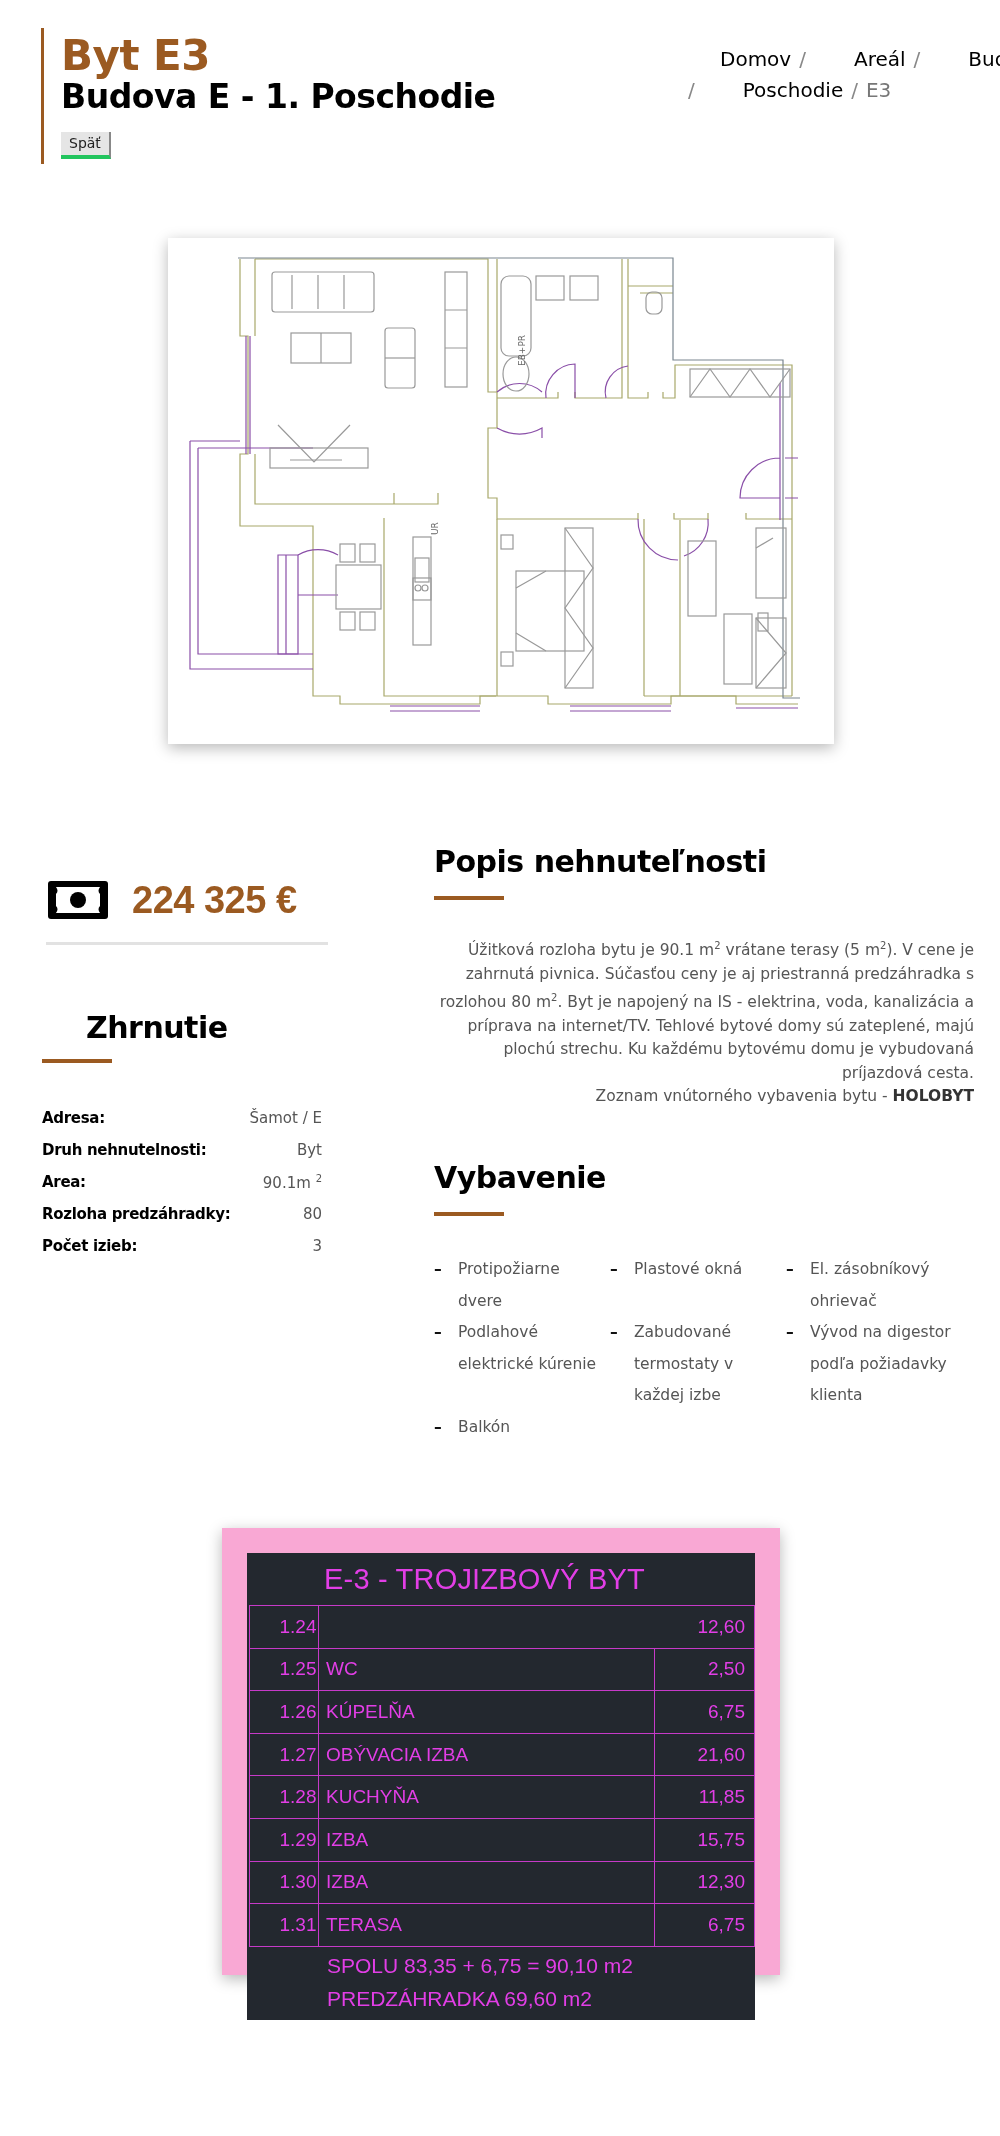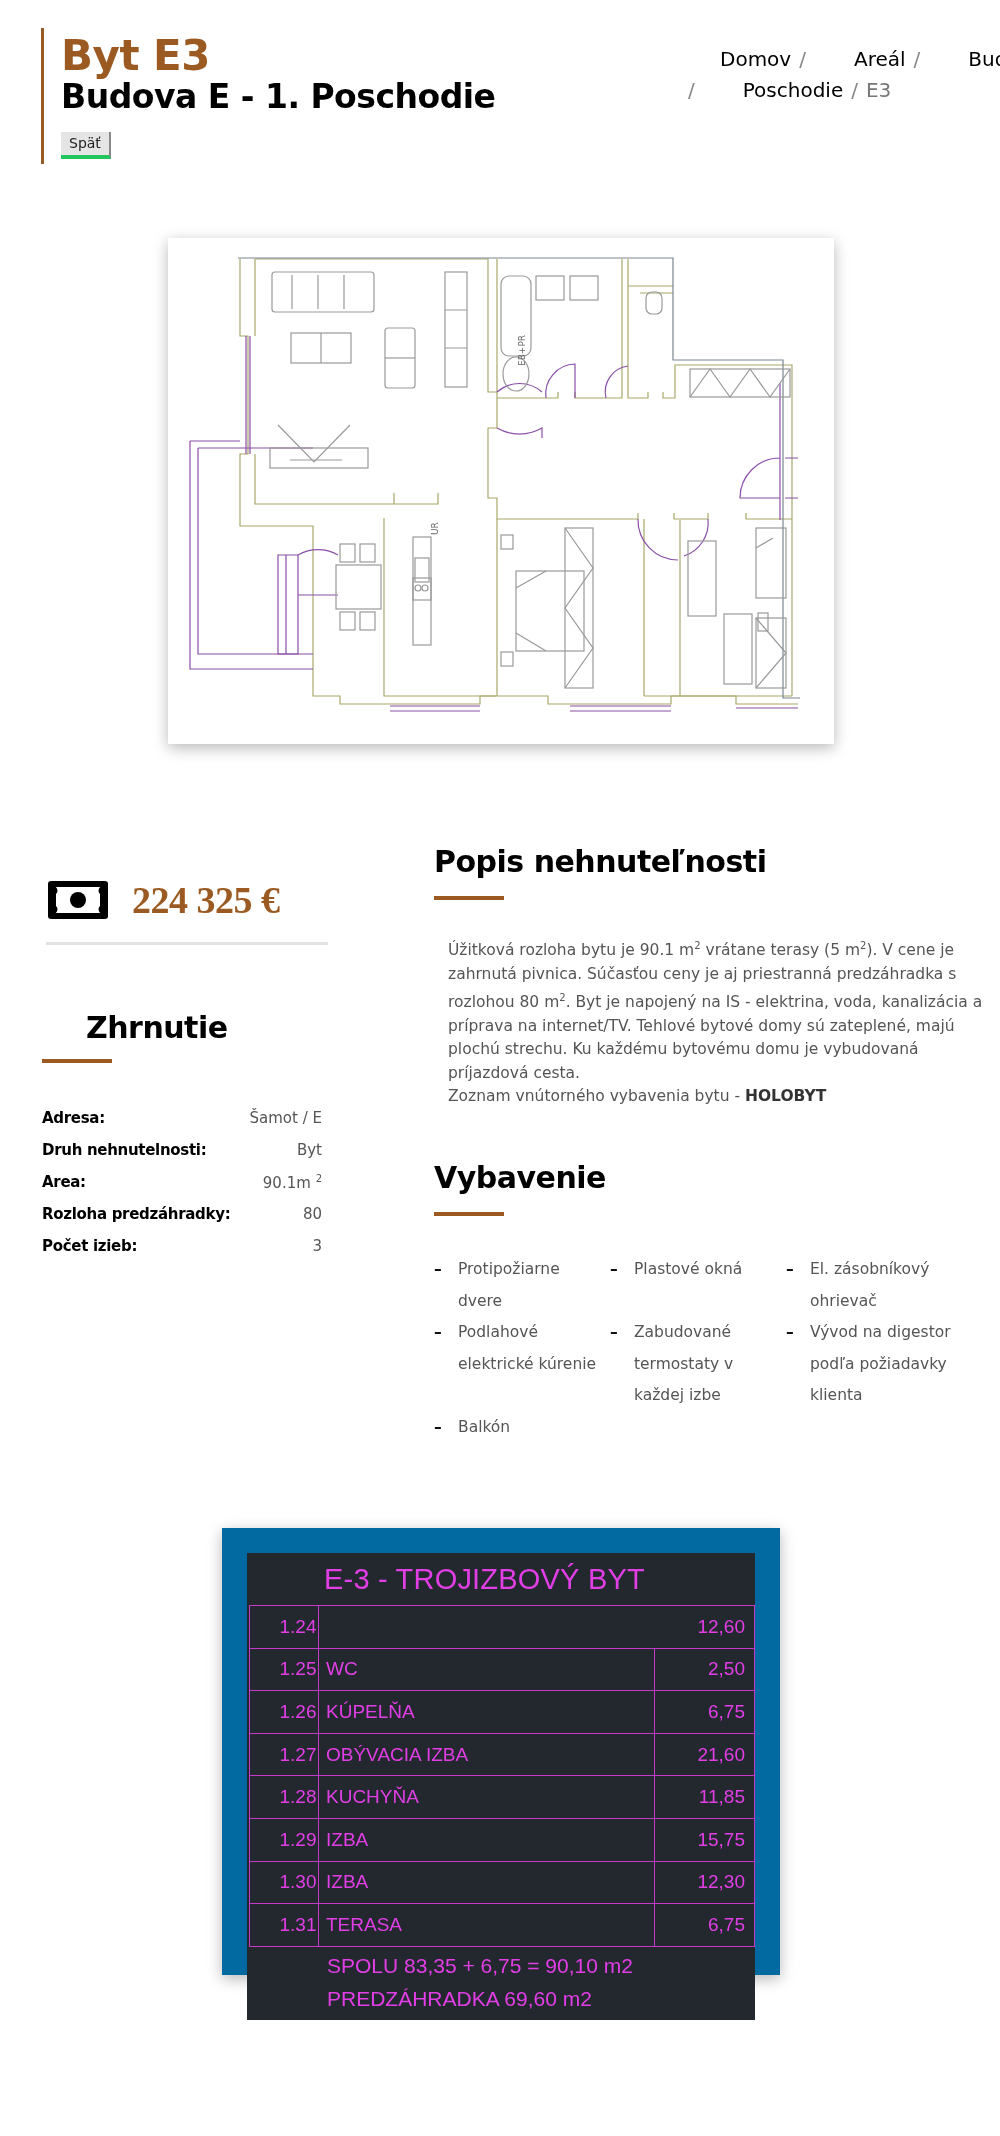--- a/index.html
+++ b/index.html
@@ -18,46 +18,46 @@
   .breadcrumb .current { color: #777; }
   .breadcrumb .line2 { padding-left: 8px; }
 
   
   .plan-card { position: absolute; left: 168px; top: 238px; width: 666px; height: 506px; background: #fff; box-shadow: 0 4px 14px rgba(0,0,0,0.28); }
   .plan-card svg { position: absolute; left: 0; top: 0; }
 
   
   .price-row { position: absolute; left: 46px; top: 870px; width: 282px; height: 60px; display: flex; align-items: center; }
   .money-icon { width: 64px; height: 42px; }
-  .price { margin-left: 22px; font-size: 38px; font-weight: bold; color: #9b5a21; letter-spacing: -0.5px; font-family: Liberation Serif, serif; }
+  .price { margin-left: 22px; font-size: 38px; font-weight: bold; color: #9b5a21; letter-spacing: -0.5px; font-family: Liberation Sans, sans-serif; }
   .price-divider { position: absolute; left: 46px; top: 942px; width: 282px; height: 3px; background: #e2e2e2; }
 
   
   .summary-title { position: absolute; left: 42px; top: 1010px; font-size: 30px; font-weight: bold; color: #000; letter-spacing: -0.5px; margin-left: 44px; }
   .accent-bar { position: absolute; height: 4px; width: 70px; background: #9b5a21; }
   .summary-table { position: absolute; left: 42px; top: 1102px; width: 280px; }
   .summary-row { display: flex; justify-content: space-between; height: 32px; align-items: center; }
   .summary-row .k { font-size: 15px; font-weight: bold; color: #000; letter-spacing: -0.3px; }
   .summary-row .v { font-size: 15px; color: #555; }
   .summary-row .v sup { font-size: 10px; vertical-align: super; }
 
   
   .desc-title { position: absolute; left: 434px; top: 844px; font-size: 30px; font-weight: bold; color: #000; letter-spacing: -0.5px; }
-  .desc-text { position: absolute; left: 448px; top: 934px; width: 540px; font-size: 15.5px; line-height: 23.5px; color: #555; }
+  .desc-text { position: absolute; left: 434px; top: 934px; width: 540px; font-size: 15.5px; line-height: 23.5px; color: #555; text-align: right; }
   .desc-text sup { font-size: 10px; }
   .desc-text b { color: #333; }
 
   
   .equip-title { position: absolute; left: 434px; top: 1160px; font-size: 30px; font-weight: bold; color: #000; letter-spacing: -0.5px; }
   .equip-grid { position: absolute; left: 434px; top: 1254px; width: 540px; display: grid; grid-template-columns: 176px 176px 188px; row-gap: 0; }
   .equip-item { display: flex; font-size: 15.5px; line-height: 31.5px; color: #555; padding-right: 6px; }
   .equip-item .dash { width: 24px; flex: 0 0 24px; color: #111; font-weight: bold; }
 
   
-  .table-card { position: absolute; left: 222px; top: 1528px; width: 558px; height: 447px; background: #0369a1; box-shadow: 0 4px 14px rgba(0,0,0,0.28); }
+  .table-card { position: absolute; left: 222px; top: 1528px; width: 558px; height: 447px; background: #f9a8d4; box-shadow: 0 4px 14px rgba(0,0,0,0.28); }
   .room-table { position: absolute; left: 25px; top: 25px; width: 508px; height: 467px; background: #23282f; font-family: "Liberation Sans", sans-serif; color: #e23ee6; }
   .rt-title { height: 52px; line-height: 52px; font-size: 29px; text-align: left; padding-left: 77px; letter-spacing: 0.2px; }
   .rt-grid { position: absolute; left: 2px; top: 52px; width: 506px; border-top: 1px solid #c63ac9; }
   .rt-row { display: flex; height: 42.6px; border-bottom: 1px solid #c63ac9; align-items: center; font-size: 19px; }
   .rt-row .num { width: 70px; height: 100%; display: flex; align-items: center; justify-content: center; border-left: 1px solid #c63ac9; border-right: 1px solid #c63ac9; padding-left: 28px; }
   .rt-row .name { width: 336px; height: 100%; display: flex; align-items: center; padding-left: 7px; border-right: 1px solid #c63ac9; }
   .rt-row .area { flex: 1; height: 100%; display: flex; align-items: center; justify-content: flex-end; padding-right: 9px; border-right: 1px solid #c63ac9; }
   .rt-total { position: absolute; left: 80px; top: 396px; font-size: 21px; line-height: 33px; }
 </style>
 </head>

